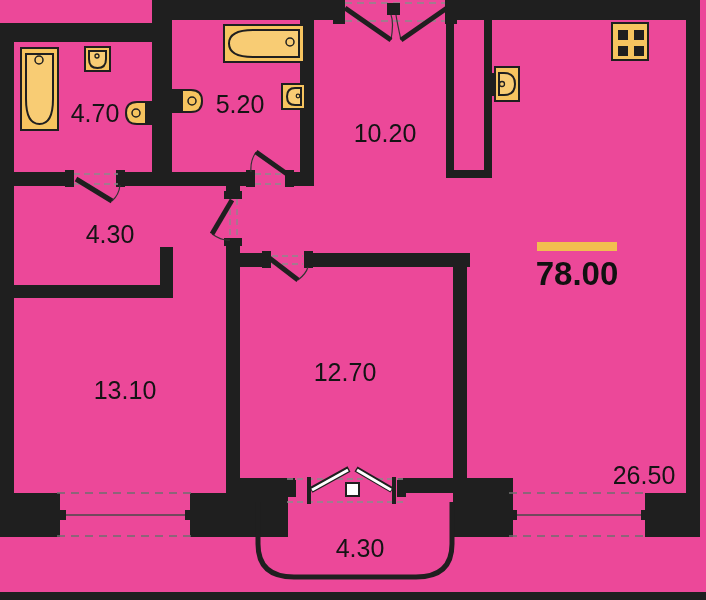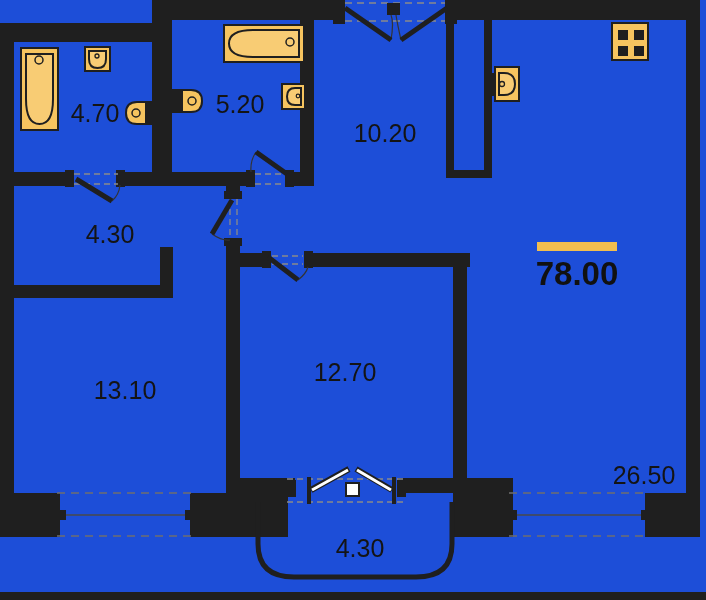--- a/index.html
+++ b/index.html
@@ -1,16 +1,16 @@
 <!DOCTYPE html>
 <html><head>
 <meta charset="utf-8">
 <style>
   html,body{margin:0;padding:0;background:#ffffff;}
-  .stage{position:relative;width:706px;height:600px;background:#1d4ed8;overflow:hidden;
+  .stage{position:relative;width:706px;height:600px;background:#ec4899;overflow:hidden;
          font-family:"Liberation Sans","DejaVu Sans",sans-serif;}
   svg{position:absolute;left:0;top:0;}
   .room-label{font-family:"Liberation Sans","DejaVu Sans",sans-serif;font-size:25px;fill:#141414;}
   .total-label{font-family:"Liberation Sans","DejaVu Sans",sans-serif;font-size:33px;font-weight:bold;fill:#111111;}
 </style>
 </head>
 <body>
 
 <div class="stage">
 <svg width="706" height="600" viewBox="0 0 706 600">

